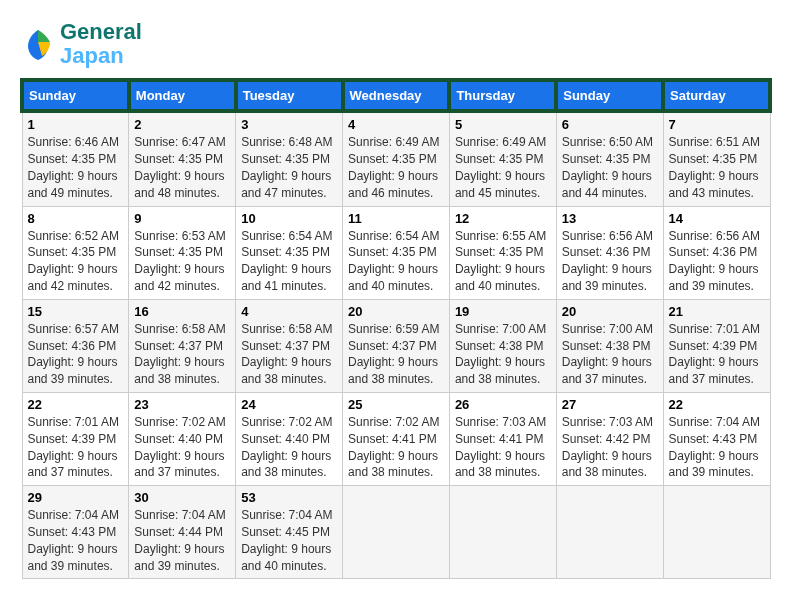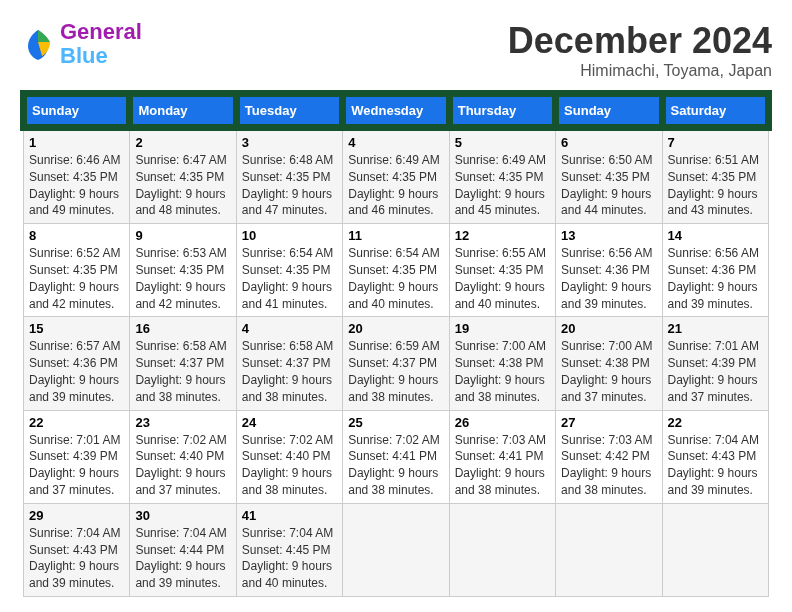--- a/index.html
+++ b/index.html
@@ -20,21 +20,21 @@
       display: flex;
       align-items: center;
     }
     .logo-text {
       font-size: 22px;
       font-weight: bold;
       color: #333;
       line-height: 1.1;
     }
     .logo-text span {
-      color: #a21caf;
+      color: #0f766e;
     }
     .logo-icon {
       width: 36px;
       height: 36px;
       margin-right: 4px;
     }
     .title-block {
       text-align: right;
     }
     .month-title {
@@ -51,21 +51,21 @@
       border-collapse: collapse;
       font-size: 11px;
     }
     th {
       background-color: #1a73e8;
       color: #fff;
       text-align: left;
       padding: 6px 5px;
       font-size: 13px;
       font-weight: bold;
-      border: 7px solid #14532d;
+      border: 4px solid #14532d;
     }
     td {
       border: 1px solid #ccc;
       vertical-align: top;
       padding: 4px 5px;
       height: 78px;
       width: calc(100% / 7);
     }
     tr:nth-child(odd) td {
       background-color: #f5f5f5;
@@ -92,26 +92,22 @@
 <body>
 
 <div class="header">
   <div class="logo">
     <svg class="logo-icon" viewBox="0 0 36 36">
       <path d="M18 4 C18 4 8 10 8 20 C8 26 12 32 18 34 C24 32 28 26 28 20 C28 10 18 4 18 4Z" fill="#1a73e8"></path>
       <path d="M18 4 C18 4 26 8 30 16 L18 16Z" fill="#34a853"></path>
       <path d="M18 16 L30 16 C30 22 27 27 22 30 L18 16Z" fill="#fbbc05"></path>
     </svg>
     <div class="logo-text">
-      <span>General</span><br><span style="color:#4db6ff;">Blue</span>
+      <span>General</span><br><span style="color:#4db6ff;">Japan</span>
     </div>
-  </div>
-  <div class="title-block">
-    <div class="month-title">December 2024</div>
-    <div class="location">Himimachi, Toyama, Japan</div>
   </div>
 </div>
 
 <table>
   <thead>
     <tr id="header-row">
         <th>Sunday</th>
         <th>Monday</th>
         <th>Tuesday</th>
         <th>Wednesday</th>
@@ -183,21 +179,21 @@
         <td><span class="day-num">27</span>
 <span class="day-info">Sunrise: 7:03 AM<br>Sunset: 4:42 PM<br>Daylight: 9 hours and 38 minutes.</span></td>
         <td><span class="day-num">22</span>
 <span class="day-info">Sunrise: 7:04 AM<br>Sunset: 4:43 PM<br>Daylight: 9 hours and 39 minutes.</span></td>
       </tr>
       <tr>
         <td><span class="day-num">29</span>
 <span class="day-info">Sunrise: 7:04 AM<br>Sunset: 4:43 PM<br>Daylight: 9 hours and 39 minutes.</span></td>
         <td><span class="day-num">30</span>
 <span class="day-info">Sunrise: 7:04 AM<br>Sunset: 4:44 PM<br>Daylight: 9 hours and 39 minutes.</span></td>
-        <td><span class="day-num">41</span>
+        <td><span class="day-num">53</span>
 <span class="day-info">Sunrise: 7:04 AM<br>Sunset: 4:45 PM<br>Daylight: 9 hours and 40 minutes.</span></td>
         <td class="empty"></td>
         <td class="empty"></td>
         <td class="empty"></td>
         <td class="empty"></td>
       </tr>
     </tbody>
 </table>
 
 </body></html>

